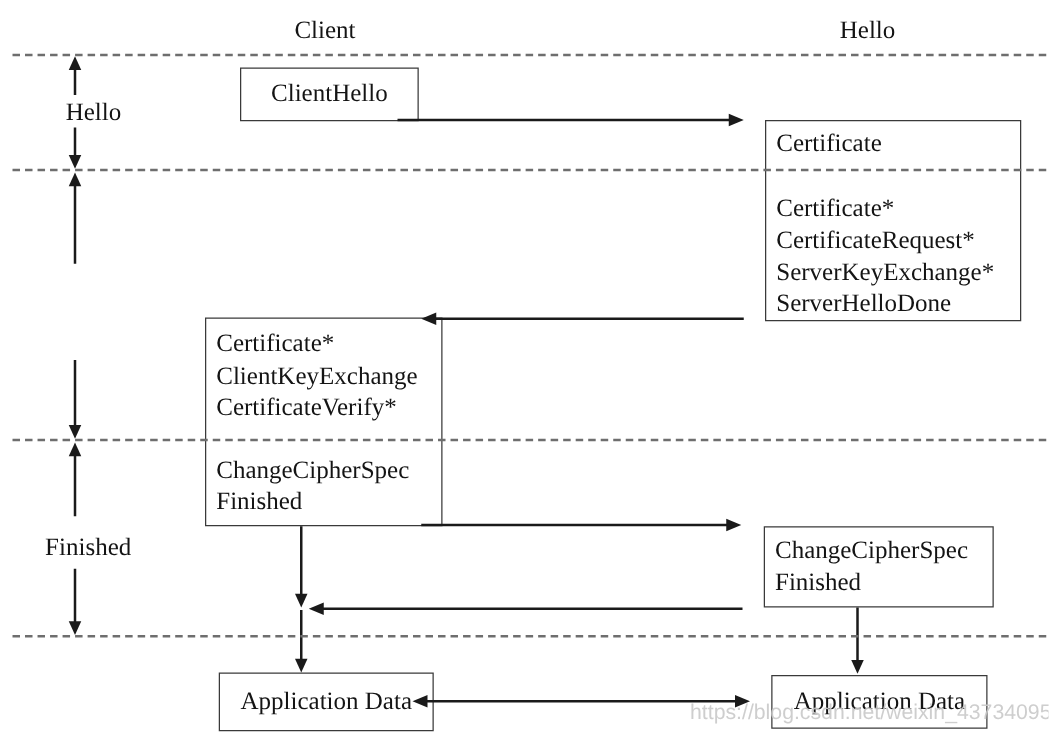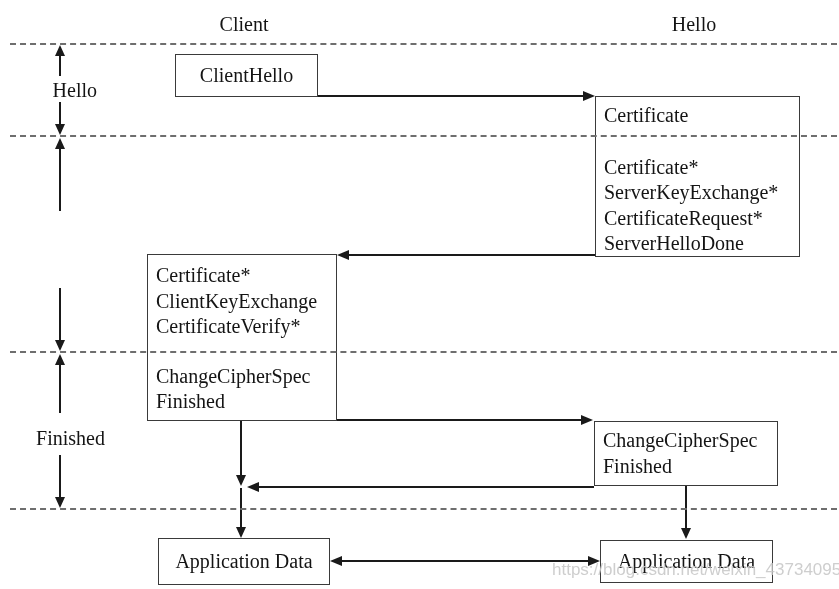--- a/index.html
+++ b/index.html
@@ -32,20 +32,21 @@
     height: 0;
     border-top: 2px dashed #6e6e6e;
     z-index: 4;
   }
   .box {
     position: absolute;
     background: #ffffff;
     border: 1.5px solid #3a3a3a;
     z-index: 2;
     font-size: 20px;
+    margin-left: 17px;
   }
   .box .bline {
     display: block;
     line-height: 25.5px;
     white-space: nowrap;
   }
   .box.centered {
     display: flex;
     align-items: center;
     justify-content: center;
@@ -79,21 +80,21 @@
     opacity: 0.9;
     z-index: 6;
     white-space: nowrap;
   }
 </style>
 </head>
 <body>
 
 <div id="stage">
 
-  <div class="abs label" style="left:194px; top:12px; width:100px;">Client</div>
+  <div class="abs label" style="left:210px; top:12px; width:100px;">Client</div>
   <div class="abs label" style="left:644px; top:12px; width:100px;">Hello</div>
 
   <div class="dash" style="top:43px;"></div>
   <div class="dash" style="top:135px;"></div>
   <div class="dash" style="top:351px;"></div>
   <div class="dash" style="top:508px;"></div>
 
   <div class="ah ah-up" style="left:55px; top:45px;"></div>
   <div class="vline" style="left:59px; top:54px; height:22px;"></div>
   <div class="abs phase-label" style="left:17px; top:78px; width:80px;">Hello</div>
@@ -115,22 +116,22 @@
     <span class="bline">ClientHello</span>
   </div>
 
   <div class="hline" style="left:318px; top:95px; width:266px;"></div>
   <div class="ah ah-right" style="left:583px; top:91px;"></div>
 
   <div class="box" style="left:595px; top:96px; width:205px; height:161px; padding:6px 8px;">
     <span class="bline">Certificate</span>
     <div class="gap26"></div>
     <span class="bline">Certificate*</span>
+    <span class="bline">CertificateRequest*</span>
     <span class="bline">ServerKeyExchange*</span>
-    <span class="bline">CertificateRequest*</span>
     <span class="bline">ServerHelloDone</span>
   </div>
 
   <div class="hline" style="left:348px; top:254px; width:247px;"></div>
   <div class="ah ah-left" style="left:337px; top:250px;"></div>
 
   <div class="box" style="left:147px; top:254px; width:190px; height:167px; padding:8px 8px;">
     <span class="bline">Certificate*</span>
     <span class="bline">ClientKeyExchange</span>
     <span class="bline">CertificateVerify*</span>

